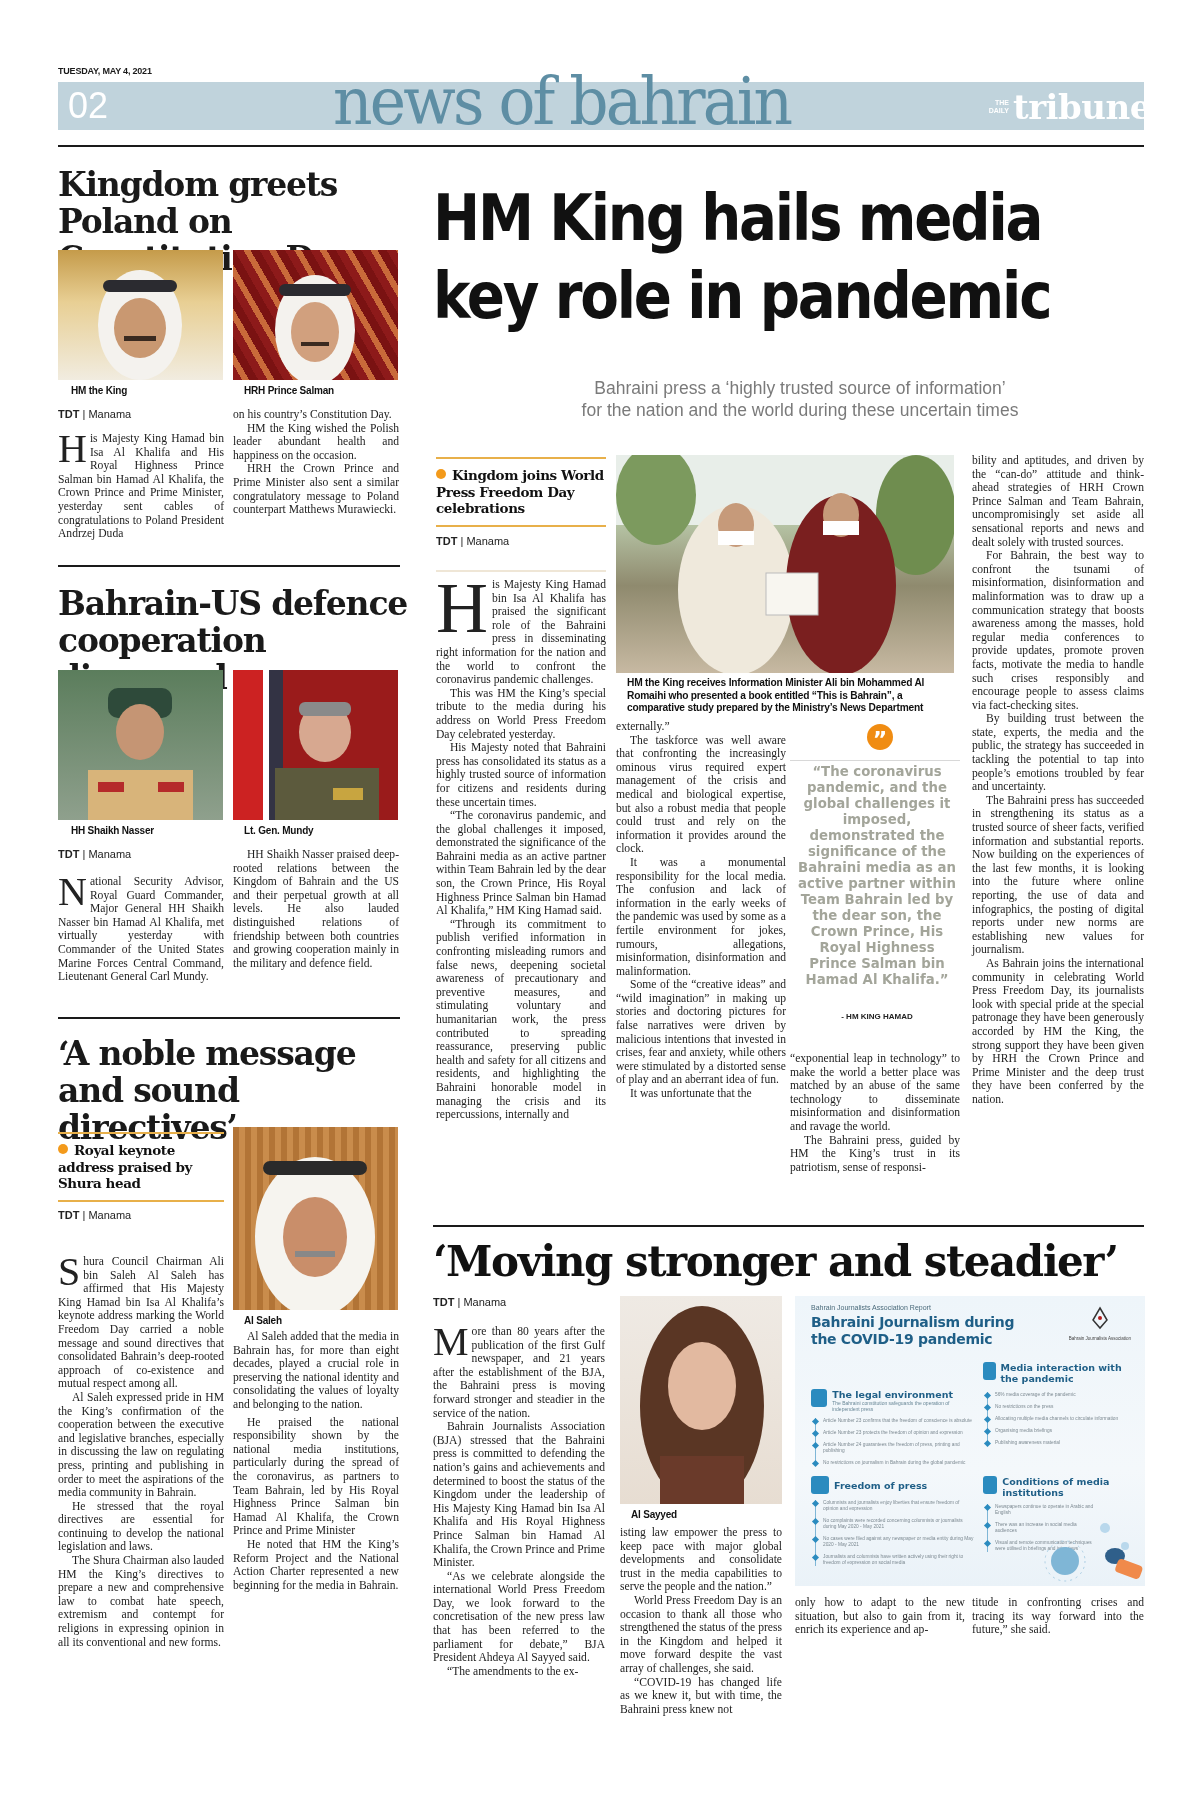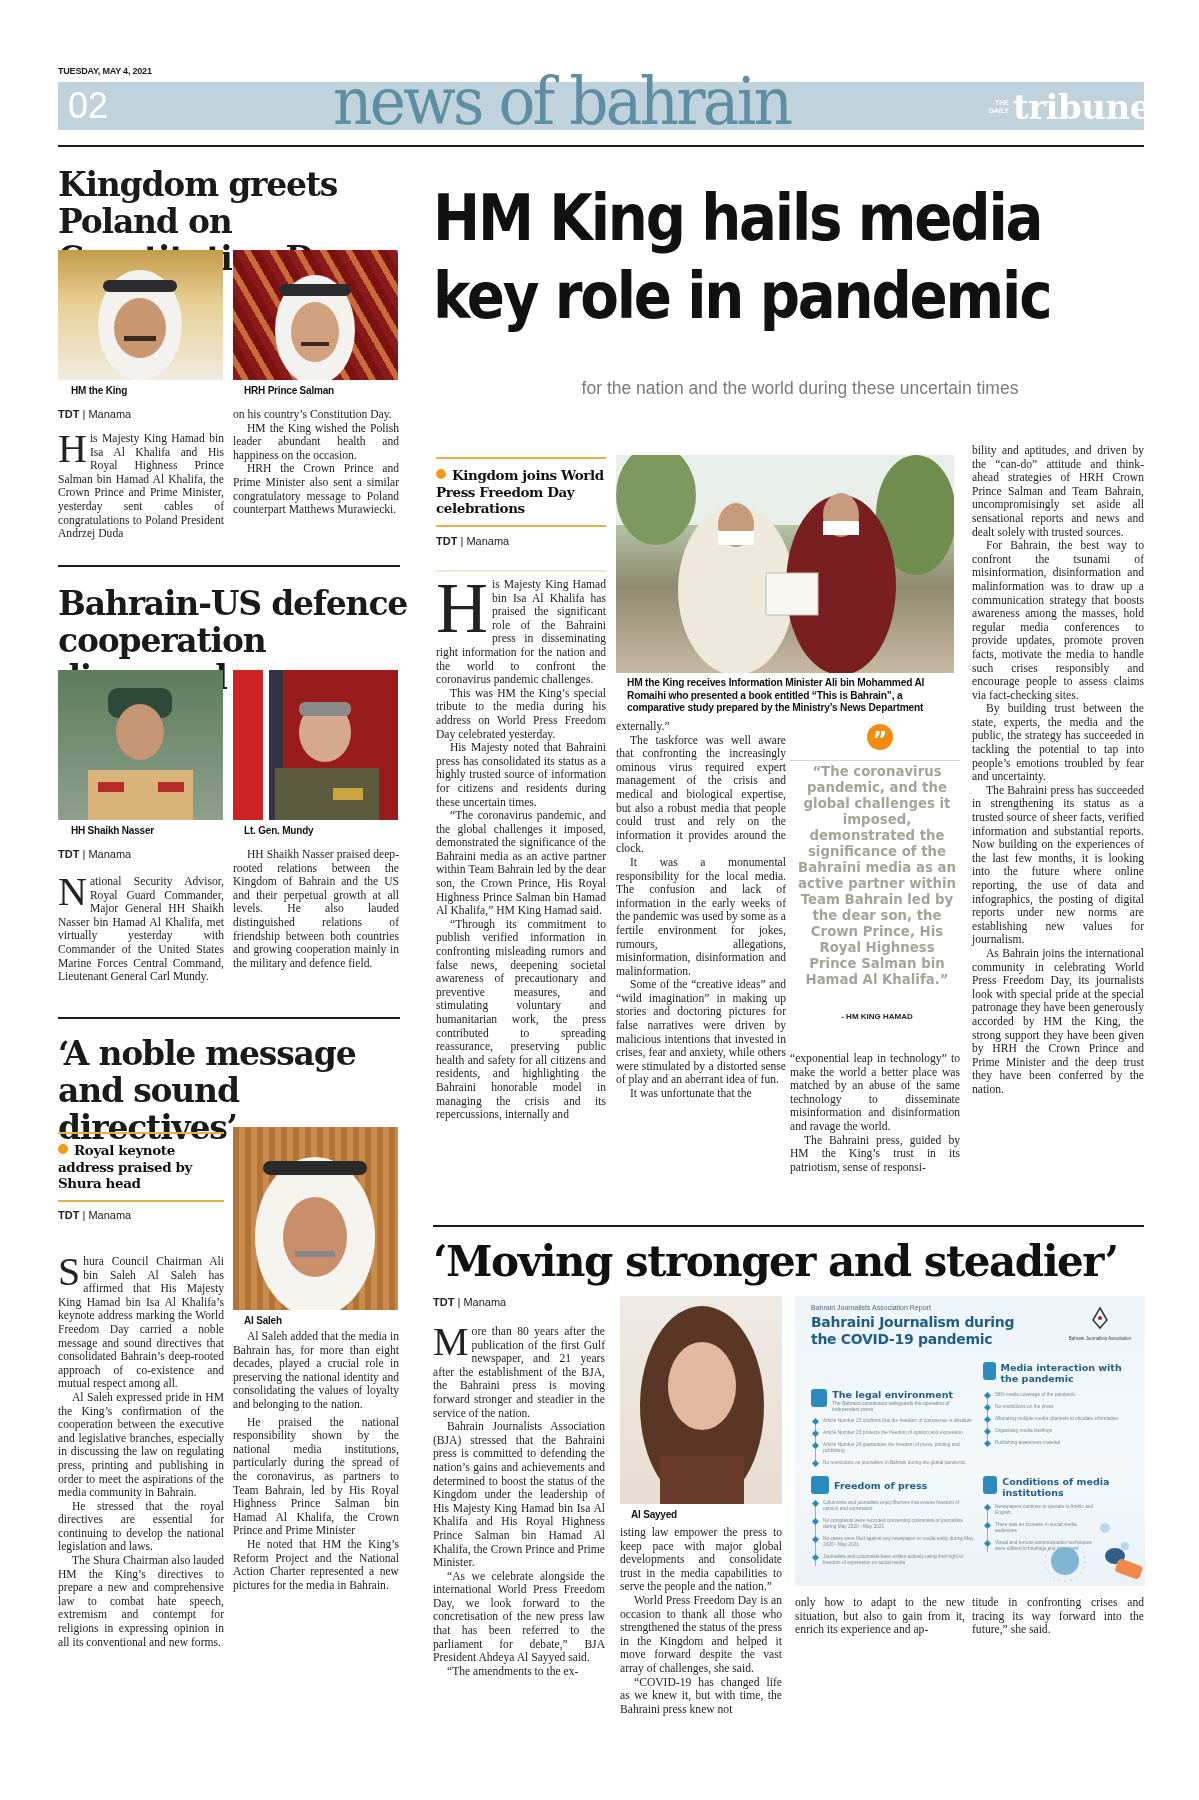--- a/index.html
+++ b/index.html
@@ -144,26 +144,27 @@
 <div class="abs caption" style="left:233px; top:1315px;">Al Saleh</div>
 <div class="abs col" style="left:58px; top:1255px; width:166px;">
   <p class="first"><span class="dropcap">S</span><span>hura Council Chairman Ali bin Saleh Al Saleh has affirmed that His Majesty King Hamad bin Isa Al Khalifa’s keynote address marking the World Freedom Day carried a noble message and sound directives that consolidated Bahrain’s deep-rooted approach of co-existence and mutual respect among all.</span></p>
   <p>Al Saleh expressed pride in HM the King’s confirmation of the cooperation between the executive and legislative branches, especially in discussing the law on regulating press, printing and publishing in order to meet the aspirations of the media community in Bahrain.</p>
   <p>He stressed that the royal directives are essential for continuing to develop the national legislation and laws.</p>
   <p>The Shura Chairman also lauded HM the King’s directives to prepare a new and comprehensive law to combat hate speech, extremism and contempt for religions in expressing opinion in all its conventional and new forms.</p>
 </div>
 <div class="abs col" style="left:233px; top:1330px; width:166px;">
   <p>Al Saleh added that the media in Bahrain has, for more than eight decades, played a crucial role in preserving the national identity and consolidating the values of loyalty and belonging to the nation.</p>
   <p style="margin-top:4px;">He praised the national responsibility shown by the national media institutions, particularly during the spread of the coronavirus, as partners to Team Bahrain, led by His Royal Highness Prince Salman bin Hamad Al Khalifa, the Crown Prince and Prime Minister</p>
-  <p>He noted that HM the King’s Reform Project and the National Action Charter represented a new pictures for the media in Bahrain.</p>
+  <p>He noted that HM the King’s Reform Project and the National Action Charter represented a new beginning for the media in Bahrain.</p>
 </div>
 
 <div class="abs main-headline" style="left:433px; top:180px;">HM King hails media</div>
 <div class="abs main-headline" style="left:433px; top:258px;">key role in pandemic</div>
 <div class="abs standfirst" style="left:500px; top:377px; width:600px;">
+  <div>Bahraini press a ‘highly trusted source of information’</div>
   <div>for the nation and the world during these uncertain times</div>
 </div>
 
 <div class="abs subhead-box" style="left:436px; top:457px; width:170px;">
   <div class="subhead"><span class="dot"></span><span>Kingdom joins World Press Freedom Day celebrations</span></div>
 </div>
 <div class="abs byline" style="left:436px; top:535px;"><b>TDT</b> | <span>Manama</span></div>
 <div class="abs thin-rule" style="left:436px; top:570px; width:170px;"></div>
 
 <div class="abs col" style="left:436px; top:578px; width:170px;">
@@ -201,21 +202,21 @@
 <div class="abs quote-icon" style="left:867px; top:724px;">”</div>
 <div class="abs" style="left:790px; top:760px; width:170px; height:1px; background:#d8d8d8;"></div>
 <div class="abs pull-quote" style="left:796px; top:764px; width:162px;">“The coronavirus pandemic, and the global challenges it imposed, demonstrated the significance of the Bahraini media as an active partner within Team Bahrain led by the dear son, the Crown Prince, His Royal Highness Prince Salman bin Hamad Al Khalifa.”</div>
 <div class="abs pull-attrib" style="left:796px; top:1012px; width:162px;">- HM KING HAMAD</div>
 
 <div class="abs col" style="left:790px; top:1052px; width:170px;">
   <p class="first">“exponential leap in technology” to make the world a better place was matched by an abuse of the same technology to disseminate misinformation and disinformation and ravage the world.</p>
   <p>The Bahraini press, guided by HM the King’s trust in its patriotism, sense of responsi-</p>
 </div>
 
-<div class="abs col" style="left:972px; top:444px; width:172px;">
+<div class="abs col" style="left:972px; top:454px; width:172px;">
   <p class="first">bility and aptitudes, and driven by the “can-do” attitude and think-ahead strategies of HRH Crown Prince Salman and Team Bahrain, uncompromisingly set aside all sensational reports and news and dealt solely with trusted sources.</p>
   <p>For Bahrain, the best way to confront the tsunami of misinformation, disinformation and malinformation was to draw up a communication strategy that boosts awareness among the masses, hold regular media conferences to provide updates, promote proven facts, motivate the media to handle such crises responsibly and encourage people to assess claims via fact-checking sites.</p>
   <p>By building trust between the state, experts, the media and the public, the strategy has succeeded in tackling the potential to tap into people’s emotions troubled by fear and uncertainty.</p>
   <p>The Bahraini press has succeeded in strengthening its status as a trusted source of sheer facts, verified information and substantial reports. Now building on the experiences of the last few months, it is looking into the future where online reporting, the use of data and infographics, the posting of digital reports under new norms are establishing new values for journalism.</p>
   <p>As Bahrain joins the international community in celebrating World Press Freedom Day, its journalists look with special pride at the special patronage they have been generously accorded by HM the King, the strong support they have been given by HRH the Crown Prince and Prime Minister and the deep trust they have been conferred by the nation.</p>
 </div>
 
 <div class="abs rule" style="left:433px; top:1225px; width:711px; height:2px;"></div>
 
 <div class="abs h-serif" style="left:433px; top:1236px; font-size:42px; line-height:52px; letter-spacing:-1.5px; white-space:nowrap;">‘Moving stronger and steadier’</div>

